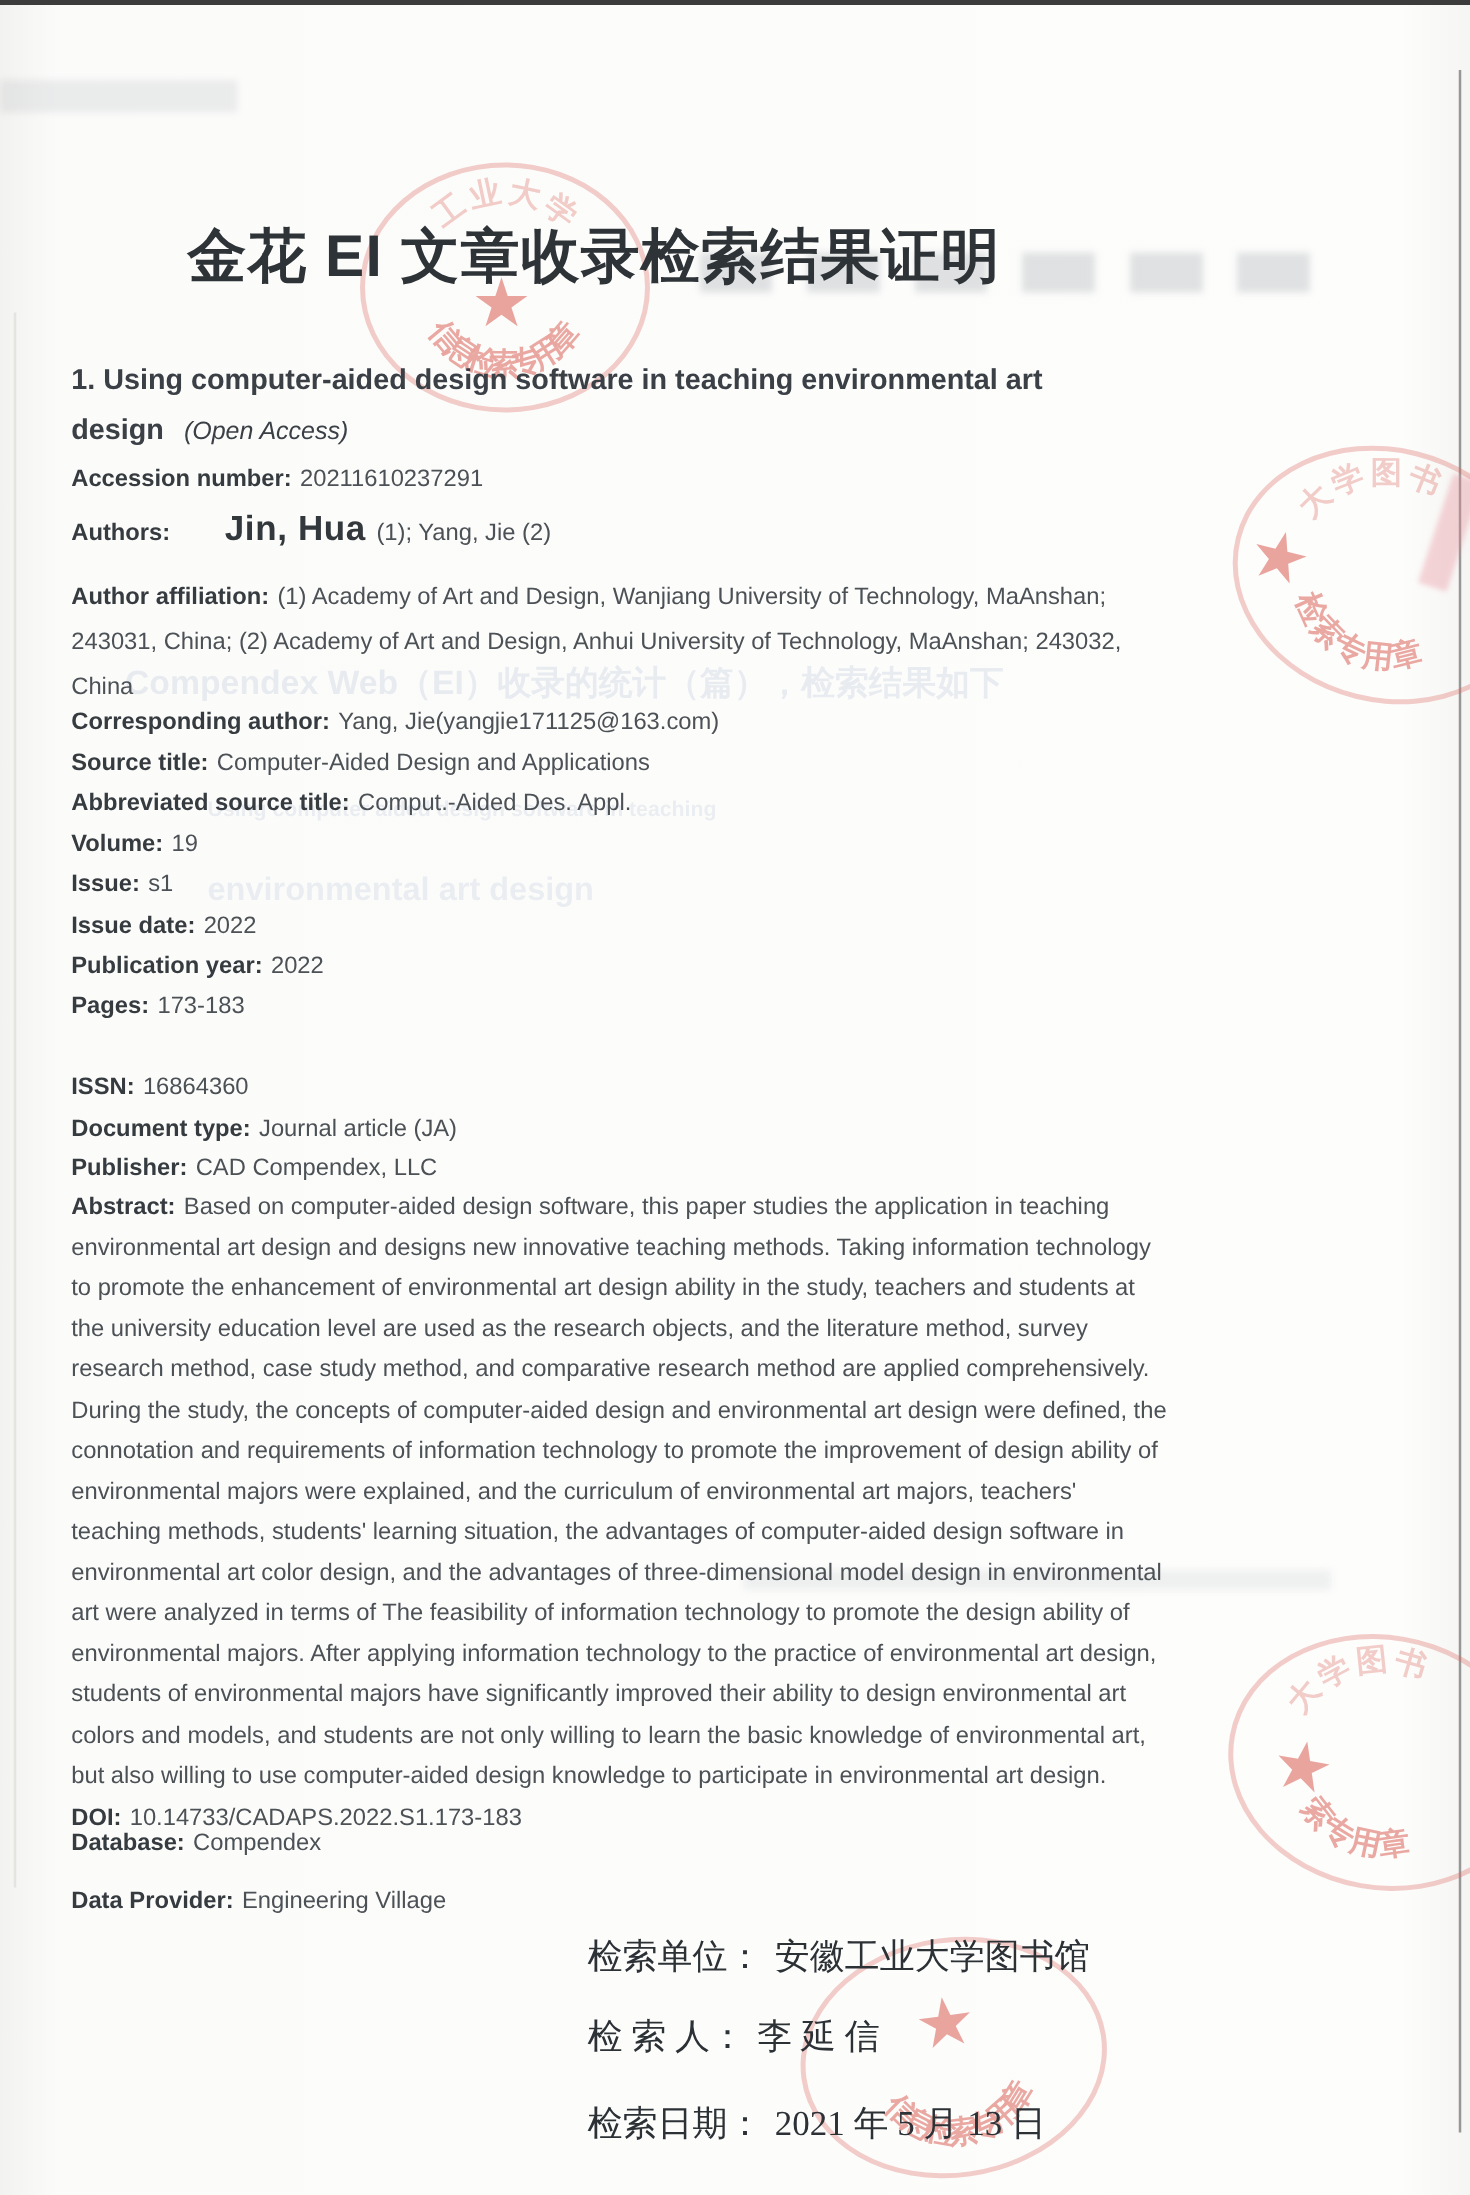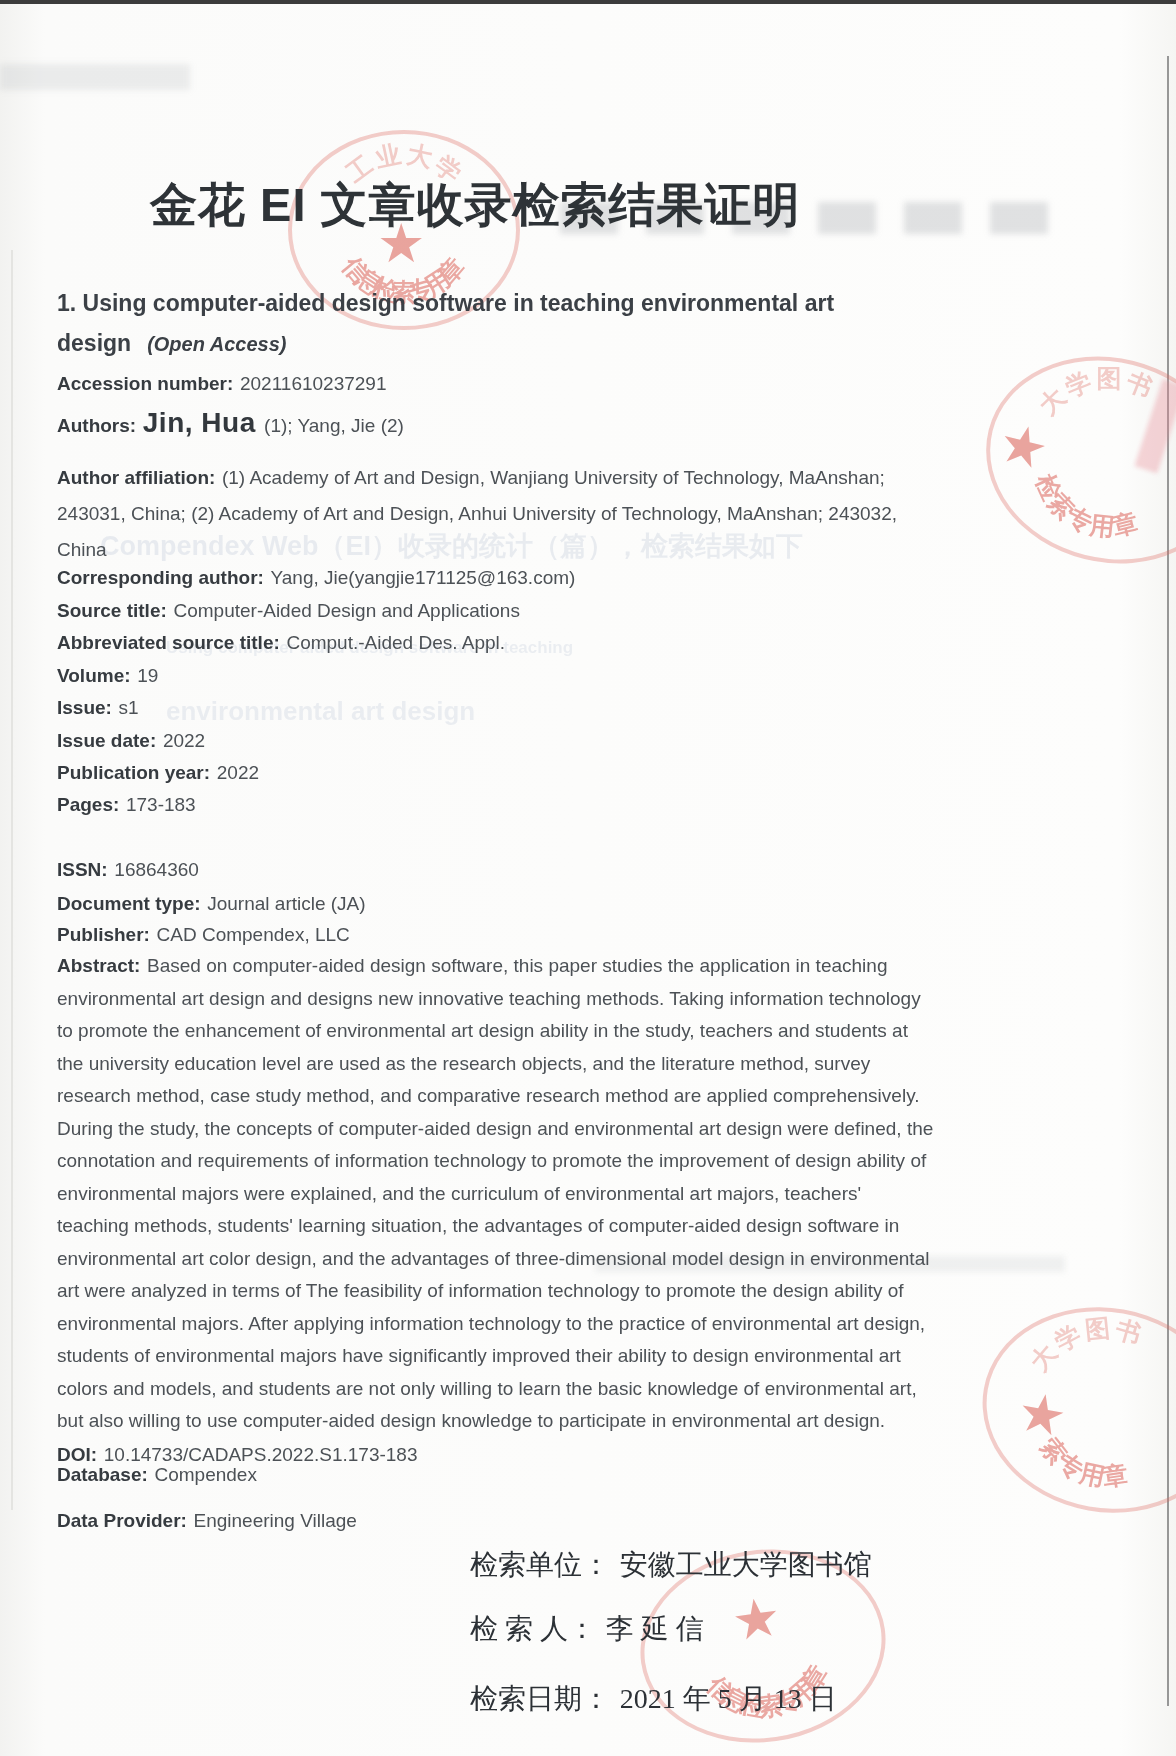--- a/index.html
+++ b/index.html
@@ -34,22 +34,22 @@
     line-height:30px;text-align:center;font-size:25px;font-weight:bold;color:#dd6a60;}
   .arc.top .arc-char{opacity:.55;}
   .arc.bottom .arc-char{opacity:.95;}
   
   .doc-title{position:absolute;left:150px;top:174px;font-size:47px;font-weight:bold;
     color:#2e3337;letter-spacing:1px;white-space:nowrap;}
   .row{position:absolute;left:57px;width:985px;font-size:19px;line-height:30px;}
   .lbl{font-weight:bold;color:#363b40;margin-right:.35em;}
   .val{color:#4c5156;white-space:pre-line;}
   .heading{font-size:23px;font-weight:bold;color:#3b4046;}
-  .open-access{font-size:20px;font-style:italic;font-weight:bold;margin-left:16px;margin-top:22px;}
-  .authors-name{font-size:28px;font-weight:bold;color:#33383d;letter-spacing:.5px;margin-right:.3em;}
+  .open-access{font-size:20px;font-style:italic;font-weight:normal;margin-left:16px;margin-top:22px;}
+  .authors-name{font-size:28px;font-weight:bold;color:#33383d;letter-spacing:.5px;margin-right:.3em;margin-left:37px;}
   .lh36{line-height:36px;}
   .lh32{line-height:32.5px;}
   .cn{position:absolute;left:470px;font-size:28px;color:#2c3136;
     font-family:"Liberation Serif",serif;white-space:nowrap;}
   .cn .lbl{font-weight:normal;color:#2c3136;margin-right:.35em;}
 </style>
 </head>
 <body>
 
 <div class="page">

